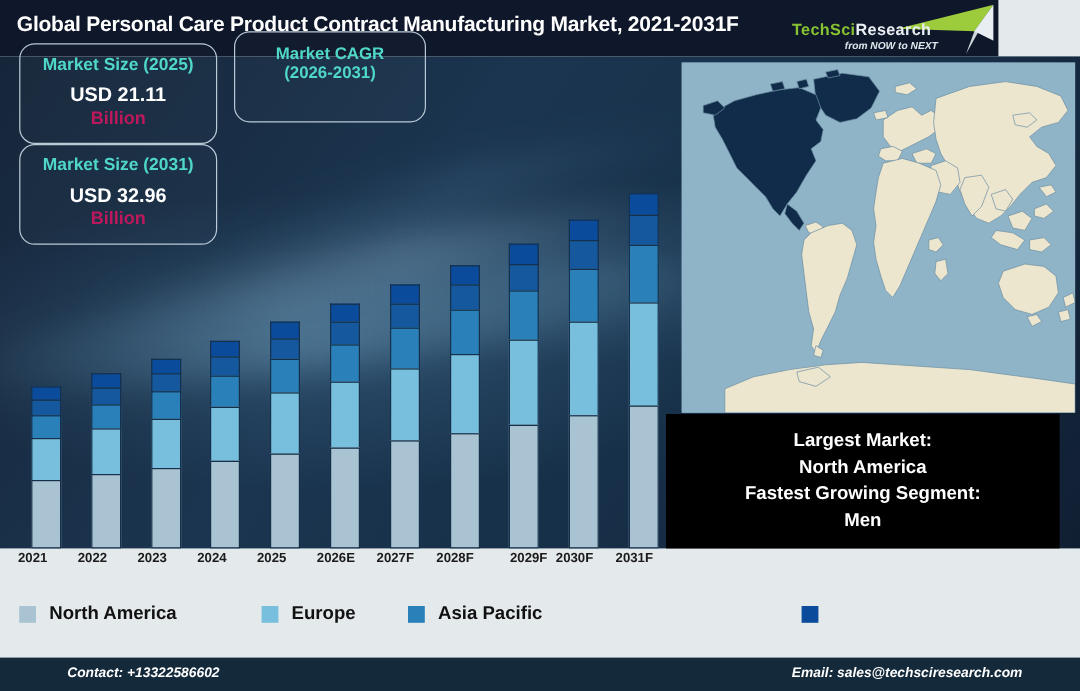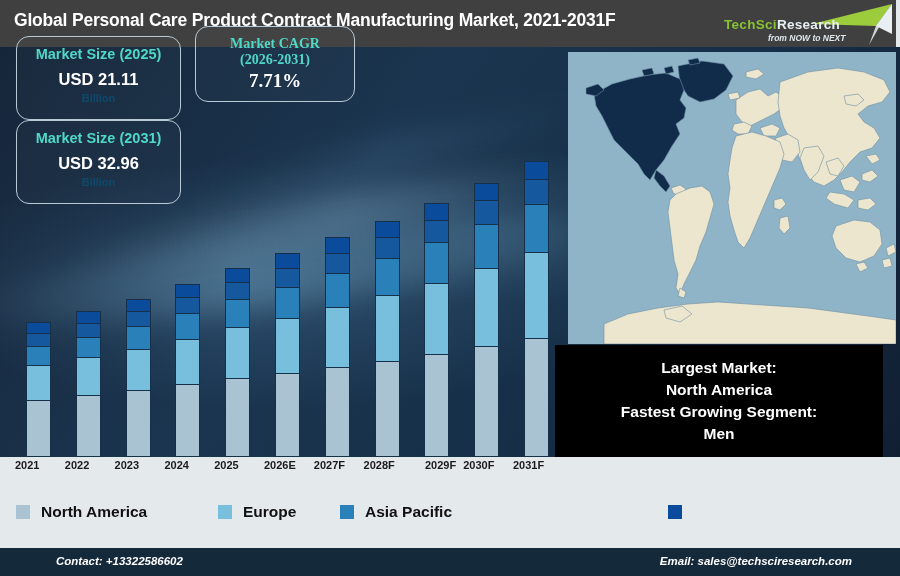--- a/index.html
+++ b/index.html
@@ -11,22 +11,22 @@
   }
   #root {
     position: relative;
     width: 900px; height: 576px;
     background: #e4e9ec;
   }
 
   
   .header {
     position: absolute; left: 0; top: 0;
-    width: 896px; height: 47px;
-    background: #404040;
+    width: 832px; height: 47px;
+    background: #0f172a;
     overflow: hidden;
   }
   .header-title {
     position: absolute; left: 14px; top: 10px;
     font-size: 17.5px; font-weight: bold;
     color: #ffffff;
     letter-spacing: -0.2px;
     white-space: nowrap;
   }
   .logo-box {
@@ -89,25 +89,25 @@
   }
   .stat-title {
     color: #4fd8c8; font-size: 14.5px; font-weight: bold;
     line-height: 17px;
   }
   .stat-value {
     color: #ffffff; font-size: 16.5px; font-weight: bold;
     margin-top: 6px; line-height: 20px;
   }
   .stat-unit {
-    color: #0c4a6e; font-size: 11px; font-weight: bold;
+    color: #be185d; font-size: 15px; font-weight: bold;
     line-height: 19px;
   }
   .box-size2025 { left: 16px; top: 36px;  width: 165px; height: 84px; }
-  .box-cagr     { left: 195px; top: 26px; width: 160px; height: 76px; font-family: Liberation Serif, serif; }
+  .box-cagr     { left: 195px; top: 26px; width: 160px; height: 76px; }
   .box-size2031 { left: 16px; top: 120px; width: 165px; height: 84px; }
   .box-cagr .stat-title { line-height: 16px; font-size: 14px; }
   .box-cagr .stat-value { font-size: 19px; margin-top: 3px; }
 
   
   .chart {
     position: absolute; left: 0; top: 47px;
     width: 565px; height: 410px;
   }
   .bar {
@@ -201,21 +201,20 @@
 
   <div class="stat-box box-size2025">
     <div class="stat-title">Market Size (2025)</div>
     <div class="stat-value">USD 21.11</div>
     <div class="stat-unit">Billion</div>
   </div>
 
   <div class="stat-box box-cagr">
     <div class="stat-title">Market CAGR</div>
     <div class="stat-title">(2026-2031)</div>
-    <div class="stat-value">7.71%</div>
   </div>
 
   <div class="stat-box box-size2031">
     <div class="stat-title">Market Size (2031)</div>
     <div class="stat-value">USD 32.96</div>
     <div class="stat-unit">Billion</div>
   </div>
 
   <div class="chart" id="chart">
       <div class="bar" style="left: 26px;">

